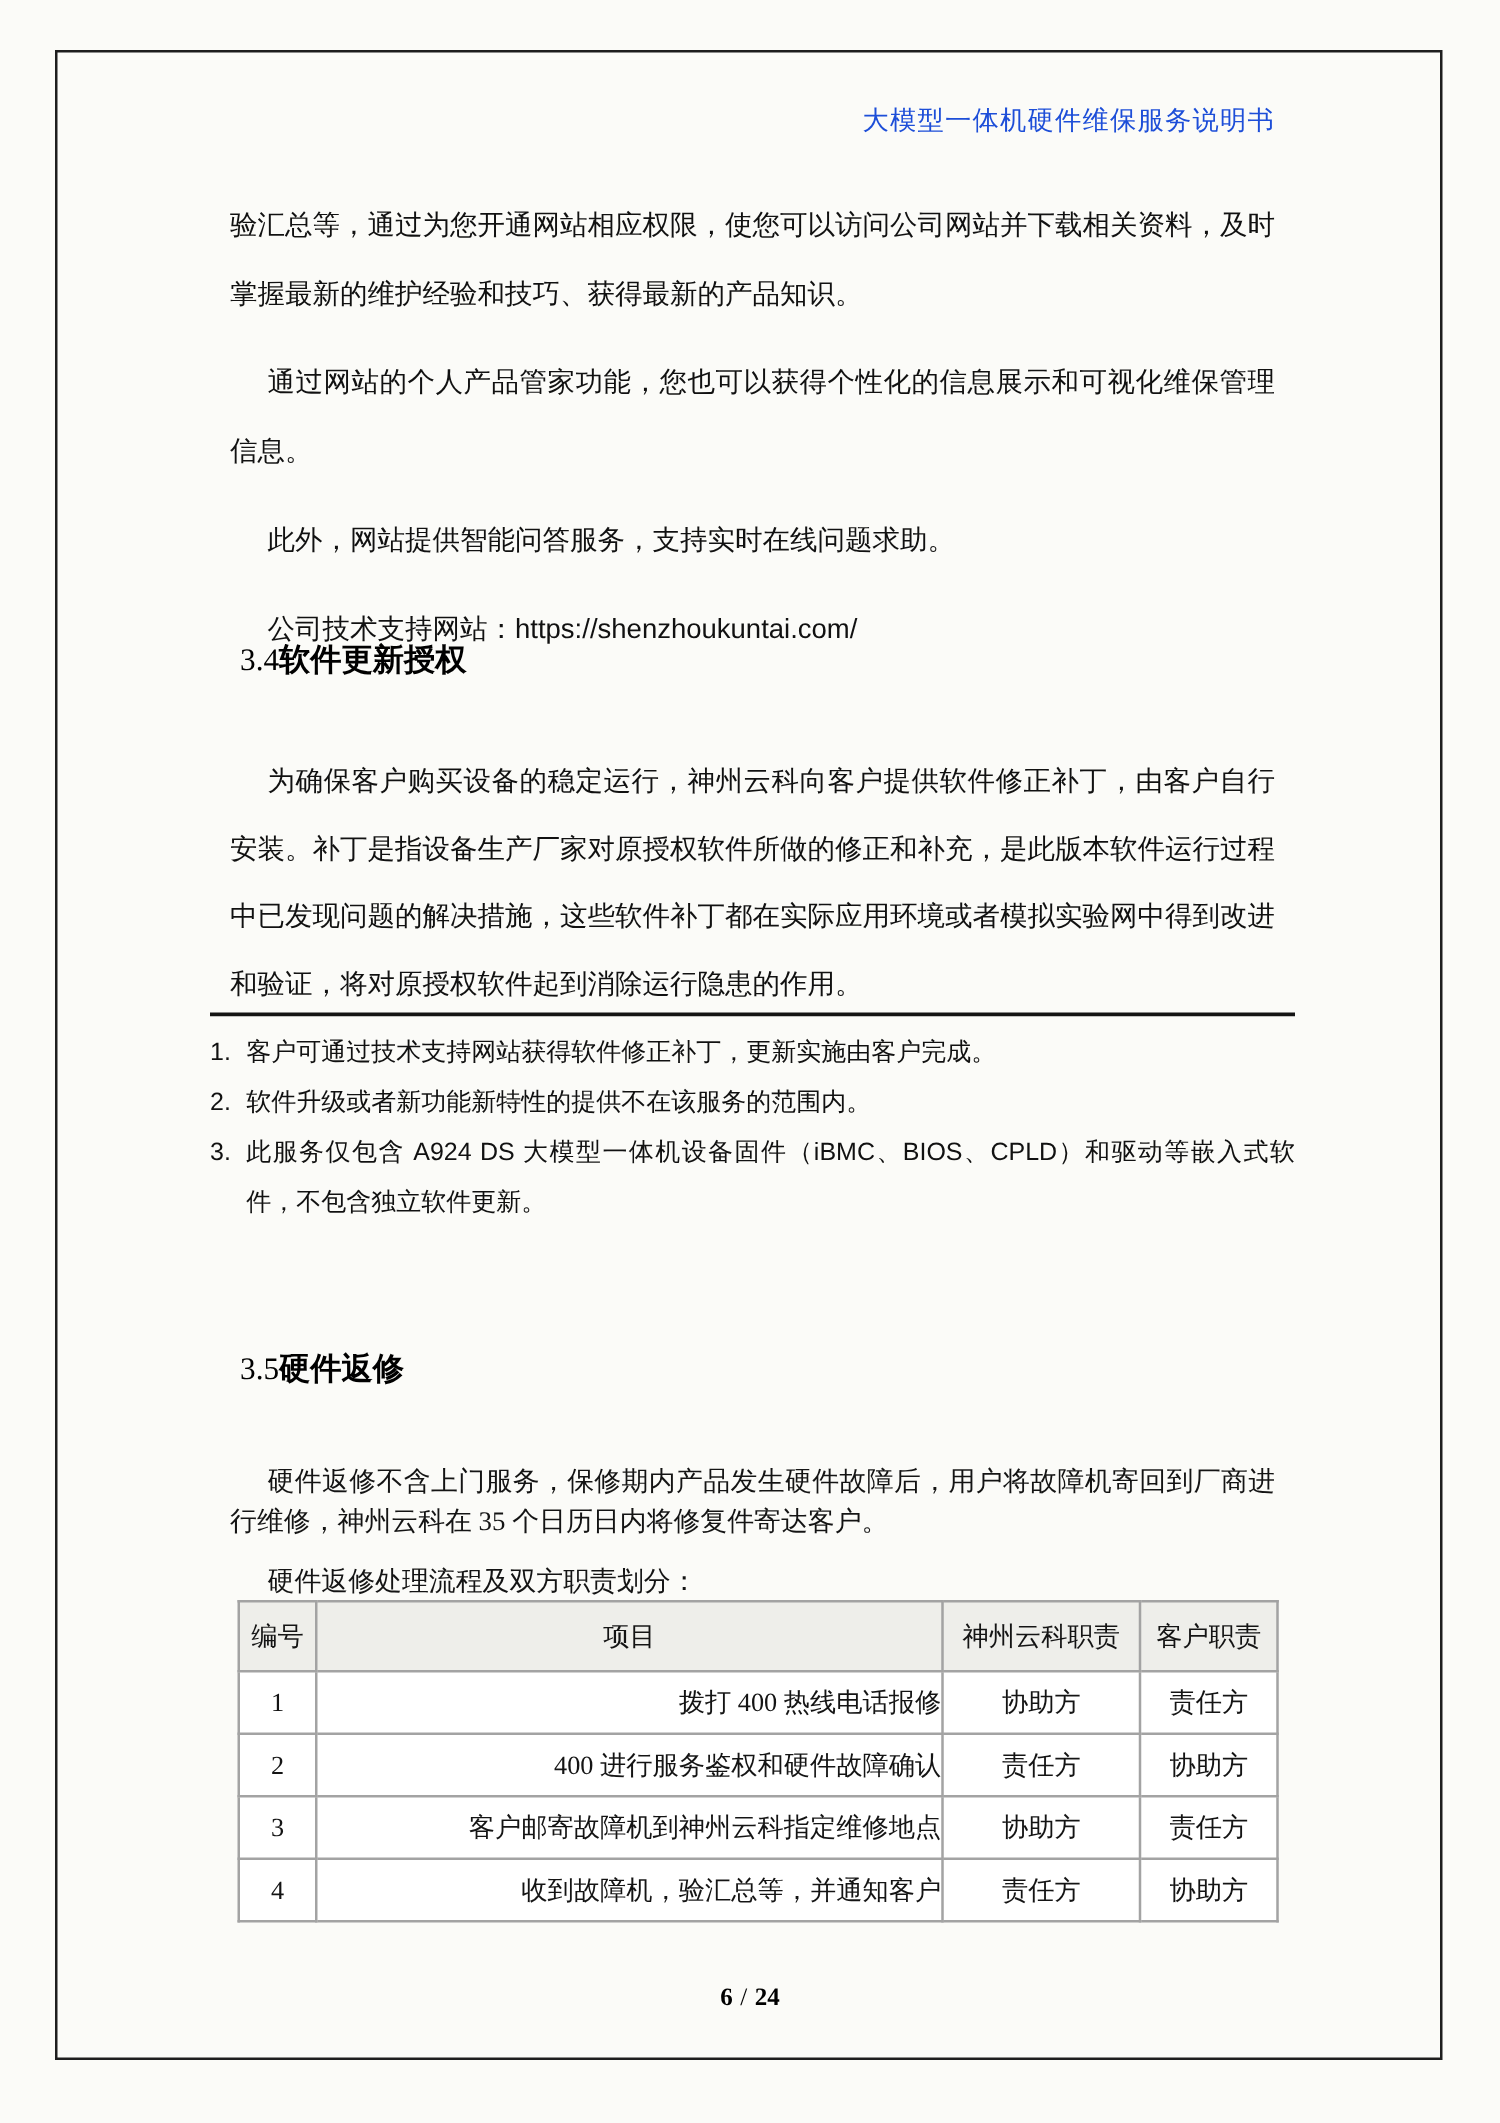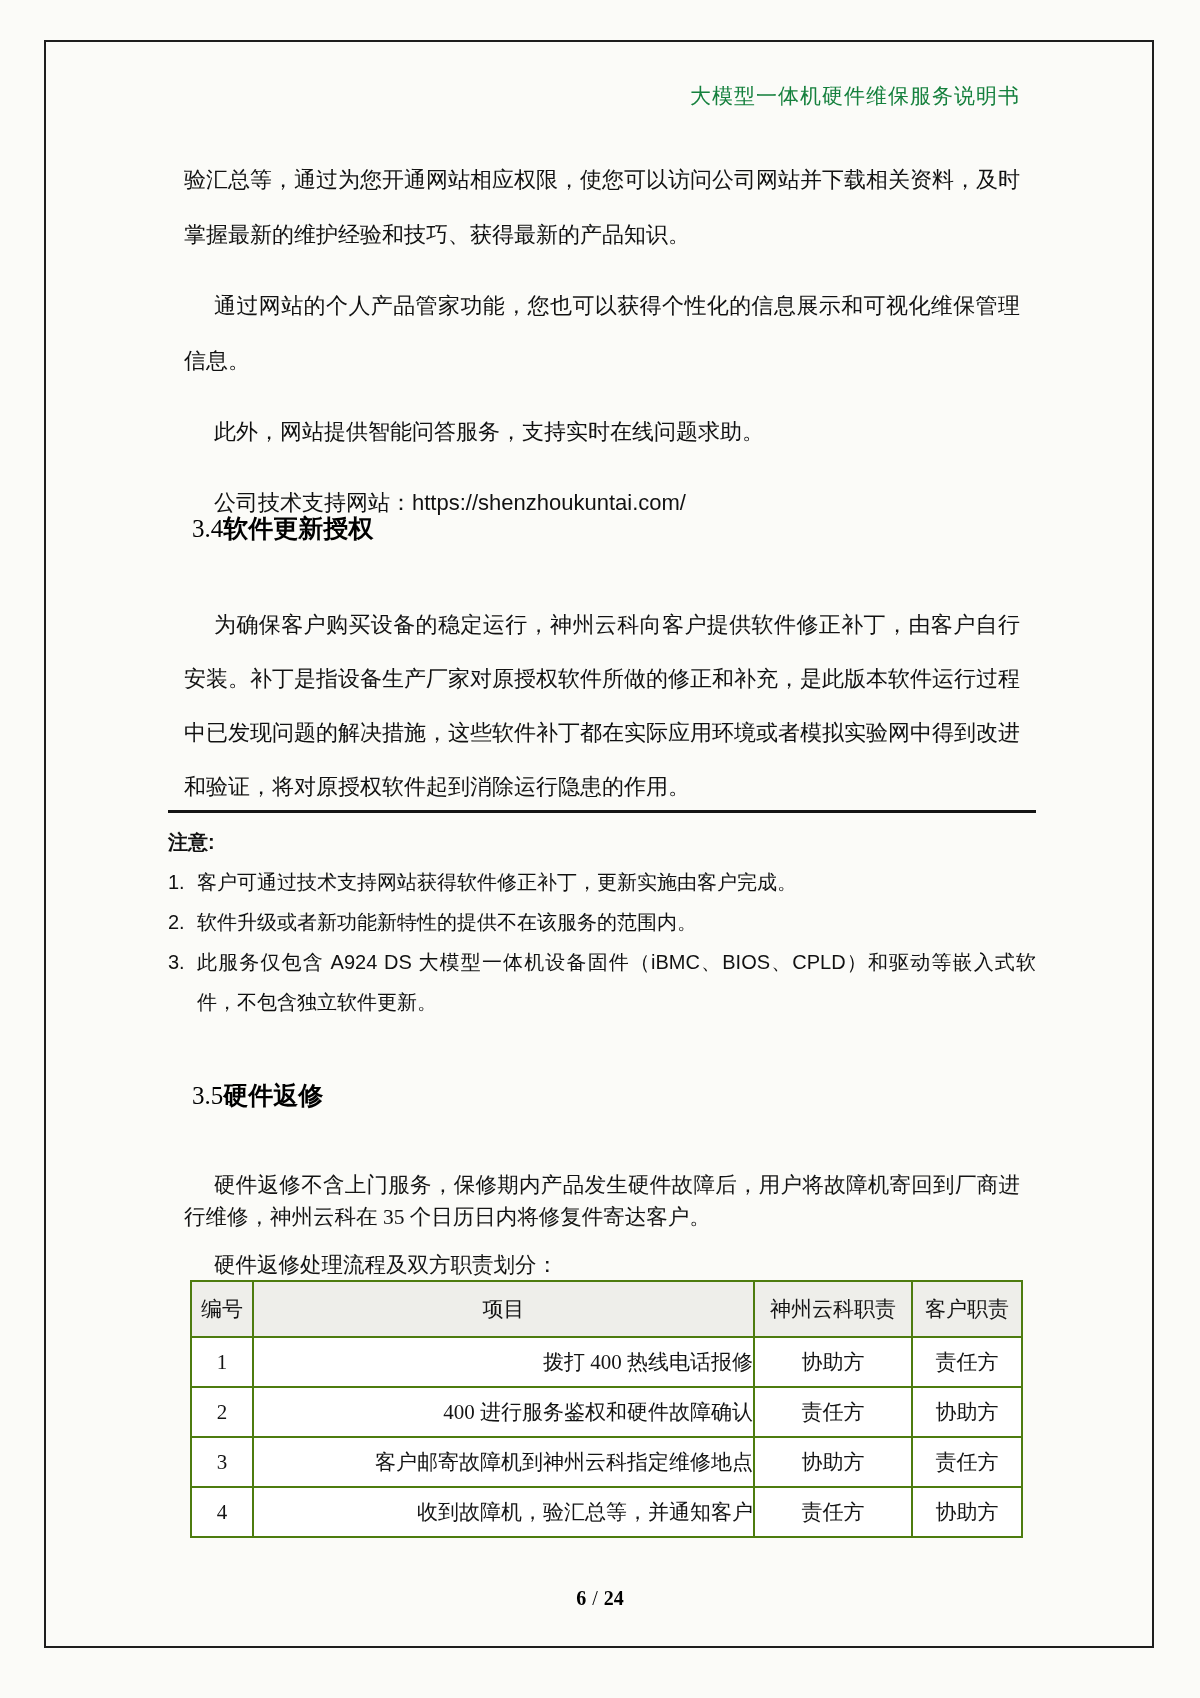--- a/index.html
+++ b/index.html
@@ -19,21 +19,21 @@
     border: 2px solid #1e1e1e;
     background: transparent;
   }
   .doc-header {
     position: absolute;
     top: 82px; left: 168px; width: 868px;
     text-align: right;
     padding-right: 16px;
     font-family: "Liberation Serif", serif;
     font-size: 21px; line-height: 28px;
-    color: #15803d;
+    color: #1d4ed8;
     letter-spacing: 1px;
   }
   .block { position: absolute; left: 168px; width: 868px; }
   .intro {
     top: 136px;
     font-size: 22px; line-height: 55px;
     text-align: justify;
   }
   .intro p, .body34 p, .serif35 p { margin: 16px; }
   .indent { text-indent: 30px; }
@@ -79,21 +79,21 @@
   }
   .repair-table {
     position: absolute; left: 190px; top: 1280px;
     width: 831px;
     border-collapse: collapse;
     font-family: "Liberation Serif", serif;
     font-size: 21px; color: #141414;
     table-layout: fixed;
   }
   .repair-table th, .repair-table td {
-    border: 2px solid #4d7c0f;
+    border: 2px solid #a3a3a3;
     text-align: center;
     vertical-align: middle;
     padding: 0;
     font-weight: normal;
   }
   .repair-table th { height: 56px; background: #eeeeea; }
   .repair-table td { height: 50px; background: #ffffff; }
   .repair-table .col-no   { width: 62px; }
   .repair-table .col-item { width: 501px; }
   .repair-table .col-ven  { width: 158px; }
@@ -126,21 +126,20 @@
   <span class="h-num">3.4</span><span class="h-title">软件更新授权</span>
 </div>
 
 <div class="block body34">
   <p class="indent">为确保客户购买设备的稳定运行，神州云科向客户提供软件修正补丁，由客户自行安装。补丁是指设备生产厂家对原授权软件所做的修正和补充，是此版本软件运行过程中已发现问题的解决措施，这些软件补丁都在实际应用环境或者模拟实验网中得到改进和验证，将对原授权软件起到消除运行隐患的作用。</p>
 </div>
 
 <div class="hr-line"></div>
 
 <div class="block notes">
-  <div class="notes-label">注意:</div>
   <div class="note-item">
     <span class="note-num">1.</span>
     <span class="note-text">客户可通过技术支持网站获得软件修正补丁，更新实施由客户完成。</span>
   </div>
   <div class="note-item">
     <span class="note-num">2.</span>
     <span class="note-text">软件升级或者新功能新特性的提供不在该服务的范围内。</span>
   </div>
   <div class="note-item">
     <span class="note-num">3.</span>

